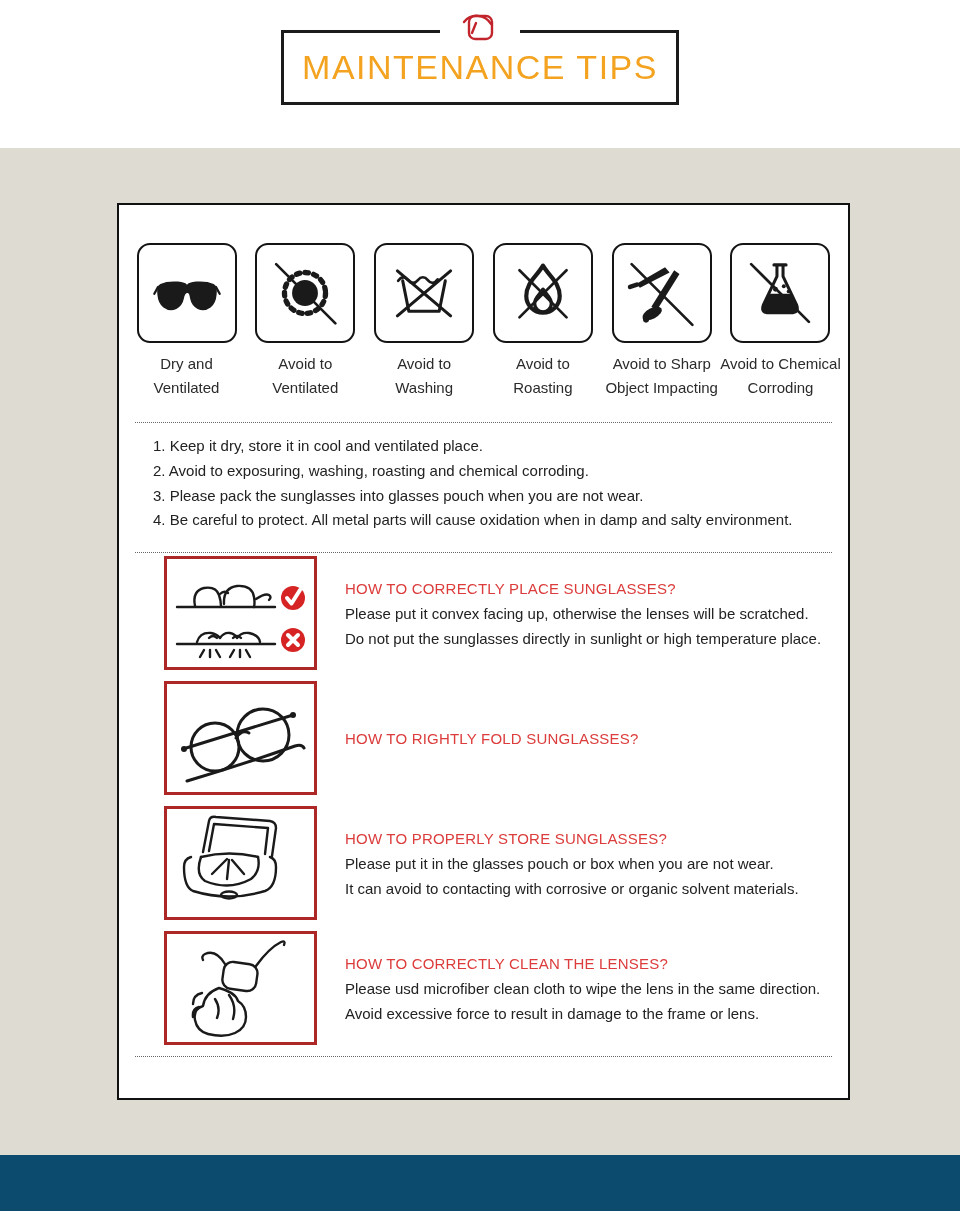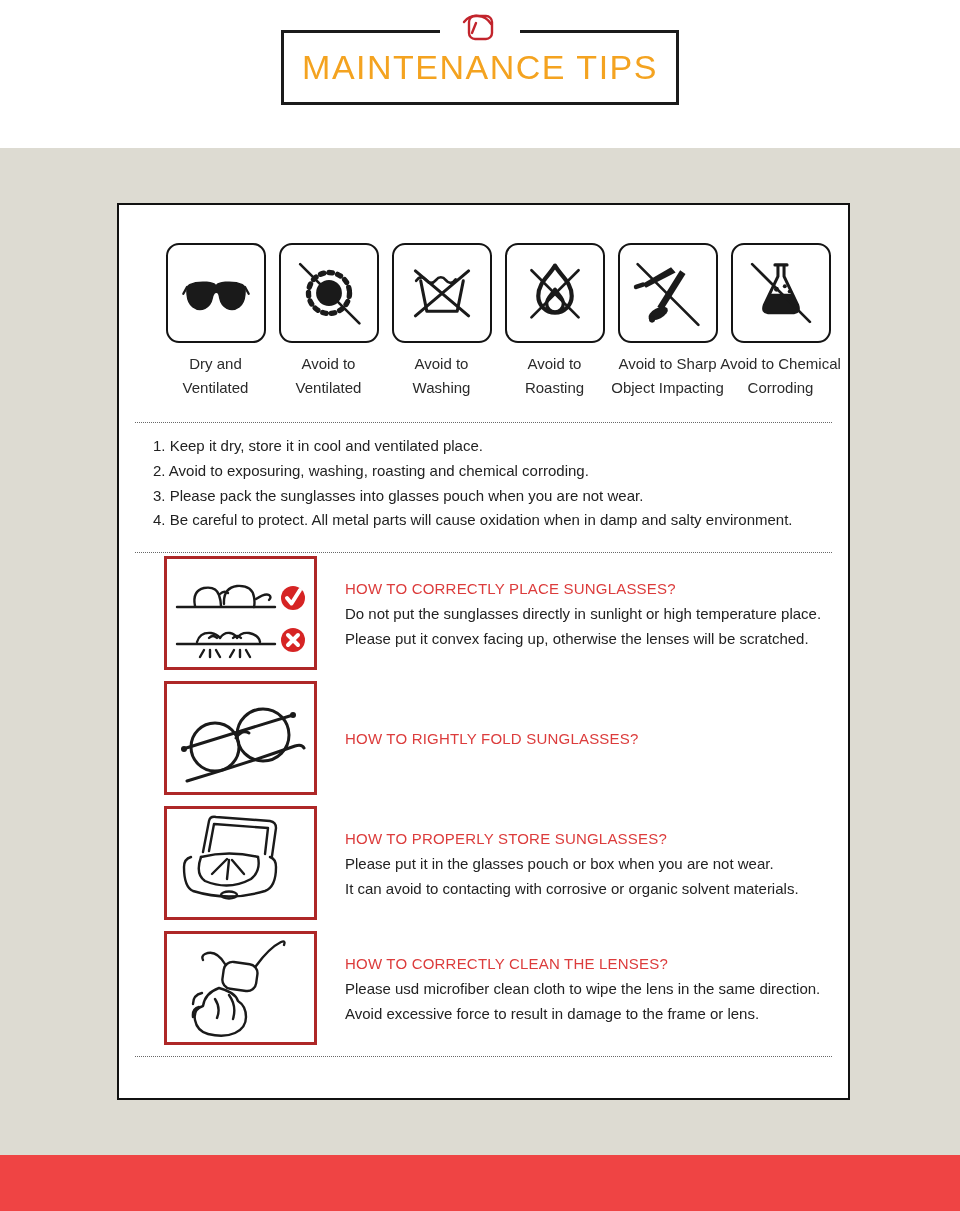--- a/index.html
+++ b/index.html
@@ -1,17 +1,17 @@
 <!DOCTYPE html>
 <html><head>
 <meta charset="utf-8">
 <style>
   * { margin:0; padding:0; box-sizing:border-box; }
   body { background:#fff; font-family:"Liberation Sans", sans-serif; }
-  .page { position:relative; width:960px; height:1211px; background:#ef4444; overflow:hidden; }
+  .page { position:relative; width:960px; height:1211px; background:#0c4a6e; overflow:hidden; }
 
   
   .top-band { position:relative; width:960px; height:148px; background:#ffffff; }
   .header-box {
     position:absolute; left:281px; top:30px; width:398px; height:75px;
     border:3px solid #1b1b1b; display:flex; align-items:center; justify-content:center;
   }
   .header-title { color:#F4A320; font-size:34px; letter-spacing:1.5px; font-weight:400; white-space:nowrap; }
   .logo-wrap {
     position:absolute; left:50%; top:-25px; transform:translateX(-50%);
@@ -19,21 +19,21 @@
   }
 
   
   .beige-band { position:absolute; left:0; top:148px; width:960px; height:1007px; background:#DDDBD2; }
   .card {
     position:absolute; left:117px; top:55px; width:733px; height:897px;
     background:#ffffff; border:2px solid #111; padding:0 16px;
   }
 
   
-  .icons-row { margin-top:38px; display:flex; justify-content:flex-end; gap:10px; }
+  .icons-row { margin-top:38px; display:flex; justify-content:space-between; gap:10px; }
   .care-item { width:103px; display:flex; flex-direction:column; align-items:center; }
   .care-box {
     width:100px; height:100px; border:2px solid #141414; border-radius:13px;
     display:flex; align-items:center; justify-content:center; background:#fff;
   }
   .care-label { margin-top:9px; text-align:center; font-size:15px; line-height:24px; color:#2b2b2b; white-space:nowrap; }
 
   
   .divider { border-top:1.5px dotted #686868; height:0; }
   .div-1 { margin-top:22px; }
@@ -204,22 +204,22 @@
               <path d="M63 90 l-4 7 M69 90 l0 7 M75 90 l4 7"></path>
             </g>
             <circle cx="122" cy="38" r="12" fill="#D62424"></circle>
             <path d="M116 38 l4.5 5.5 L129 30" stroke="#ffffff" stroke-width="4" fill="none" stroke-linecap="round" stroke-linejoin="round"></path>
             <circle cx="122" cy="80" r="12" fill="#D62424"></circle>
             <path d="M117 75 l10 10 M127 75 l-10 10" stroke="#ffffff" stroke-width="4" fill="none" stroke-linecap="round"></path>
           </svg>
         </div>
         <div class="howto-text">
           <div class="howto-heading">HOW TO CORRECTLY PLACE SUNGLASSES?</div>
+          <div class="howto-line">Please put it convex facing up, otherwise the lenses will be scratched.</div>
           <div class="howto-line">Do not put the sunglasses directly in sunlight or high temperature place.</div>
-          <div class="howto-line">Please put it convex facing up, otherwise the lenses will be scratched.</div>
         </div>
       </div>
 
       <div class="howto">
         <div class="howto-box">
           <svg width="140" height="106" viewBox="0 0 140 106">
             <g class="ink" stroke-width="3">
               <circle cx="44" cy="62" r="24"></circle>
               <circle cx="92" cy="50" r="26"></circle>
               <path d="M65 53 q6 -9 13 -5"></path>

